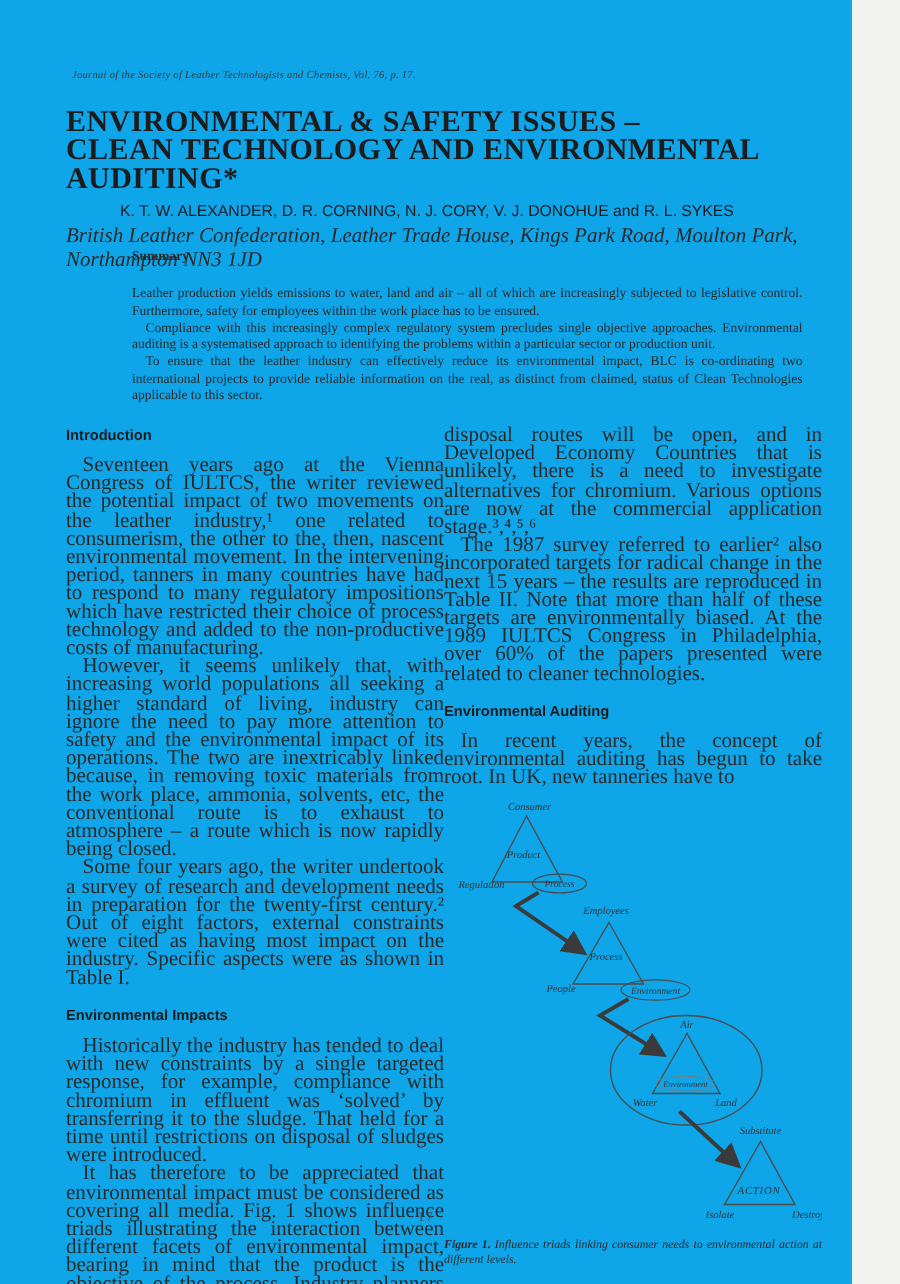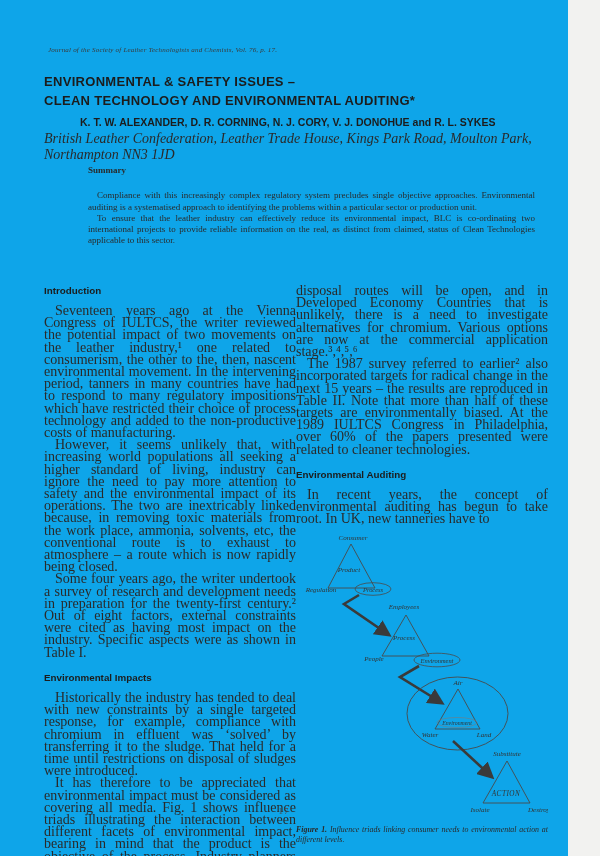--- a/index.html
+++ b/index.html
@@ -2,22 +2,22 @@
 <html><head>
 <meta charset="utf-8">
 <style>
   html,body{margin:0;padding:0;}
   body{width:600px;height:856px;background:#f2f2f0;font-family:"Liberation Serif",serif;}
   .page{position:relative;width:568px;height:856px;background:#0ea5e9;color:#2a2a2a;overflow:hidden;}
 
   .journal-line{position:absolute;left:48px;top:46px;font-style:italic;font-size:7px;letter-spacing:.2px;color:#3a3a3a;}
 
   .title-block{position:absolute;left:44px;top:72px;width:520px;}
-  .title{font-family:Liberation Sans, sans-serif;font-weight:bold;font-size:13px;line-height:19px;letter-spacing:.3px;color:#1c1c1c;}
-  .authors{margin-top:6px;font-family:"Liberation Sans",sans-serif;font-weight:bold;font-size:10.5px;color:#1c1c1c;padding-left:36px;}
+  .title{font-family:Liberation Serif, serif;font-weight:bold;font-size:20px;line-height:19px;letter-spacing:.3px;color:#1c1c1c;}
+  .authors{margin-top:6px;font-family:"Liberation Sans",sans-serif;font-weight:normal;font-size:10.5px;color:#1c1c1c;padding-left:36px;}
   .affiliation{margin-top:3px;font-style:italic;font-size:14px;color:#2a2a2a;}
 
   .summary{position:absolute;left:88px;top:165px;width:447px;font-size:9px;line-height:11.3px;text-align:justify;}
   .summary h4{margin:0 0 14px 0;font-size:9px;font-weight:bold;}
   .summary p{margin:0;}
   .summary p.ind{text-indent:9px;}
 
   .columns{position:absolute;left:44px;top:285px;width:514px;display:flex;}
   .col{width:252px;}
   .col h3{margin:0 0 9px 0;font-family:"Liberation Sans",sans-serif;font-weight:bold;font-size:9.8px;color:#1c1c1c;}
@@ -56,20 +56,21 @@
     <div class="title">
       <div>ENVIRONMENTAL &amp; SAFETY ISSUES –</div>
       <div>CLEAN TECHNOLOGY AND ENVIRONMENTAL AUDITING*</div>
     </div>
     <div class="authors">K. T. W. ALEXANDER, D. R. CORNING, N. J. CORY, V. J. DONOHUE and R. L. SYKES</div>
     <div class="affiliation">British Leather Confederation, Leather Trade House, Kings Park Road, Moulton Park, Northampton NN3 1JD</div>
   </div>
 
   <div class="summary">
     <h4>Summary</h4>
+    <p>Leather production yields emissions to water, land and air – all of which are increasingly subjected to legislative control. Furthermore, safety for employees within the work place has to be ensured.</p>
     <p class="ind">Compliance with this increasingly complex regulatory system precludes single objective approaches. Environmental auditing is a systematised approach to identifying the problems within a particular sector or production unit.</p>
     <p class="ind">To ensure that the leather industry can effectively reduce its environmental impact, BLC is co-ordinating two international projects to provide reliable information on the real, as distinct from claimed, status of Clean Technologies applicable to this sector.</p>
   </div>
 
   <div class="columns">
 
     <div class="col">
       <h3>Introduction</h3>
       <p class="ind">Seventeen years ago at the Vienna Congress of IULTCS, the writer reviewed the potential impact of two movements on the leather industry,¹ one related to consumerism, the other to the, then, nascent environmental movement. In the intervening period, tanners in many countries have had to respond to many regulatory impositions which have restricted their choice of process technology and added to the non-productive costs of manufacturing.</p>
       <p class="ind">However, it seems unlikely that, with increasing world populations all seeking a higher standard of living, industry can ignore the need to pay more attention to safety and the environmental impact of its operations. The two are inextricably linked because, in removing toxic materials from the work place, ammonia, solvents, etc, the conventional route is to exhaust to atmosphere – a route which is now rapidly being closed.</p>

